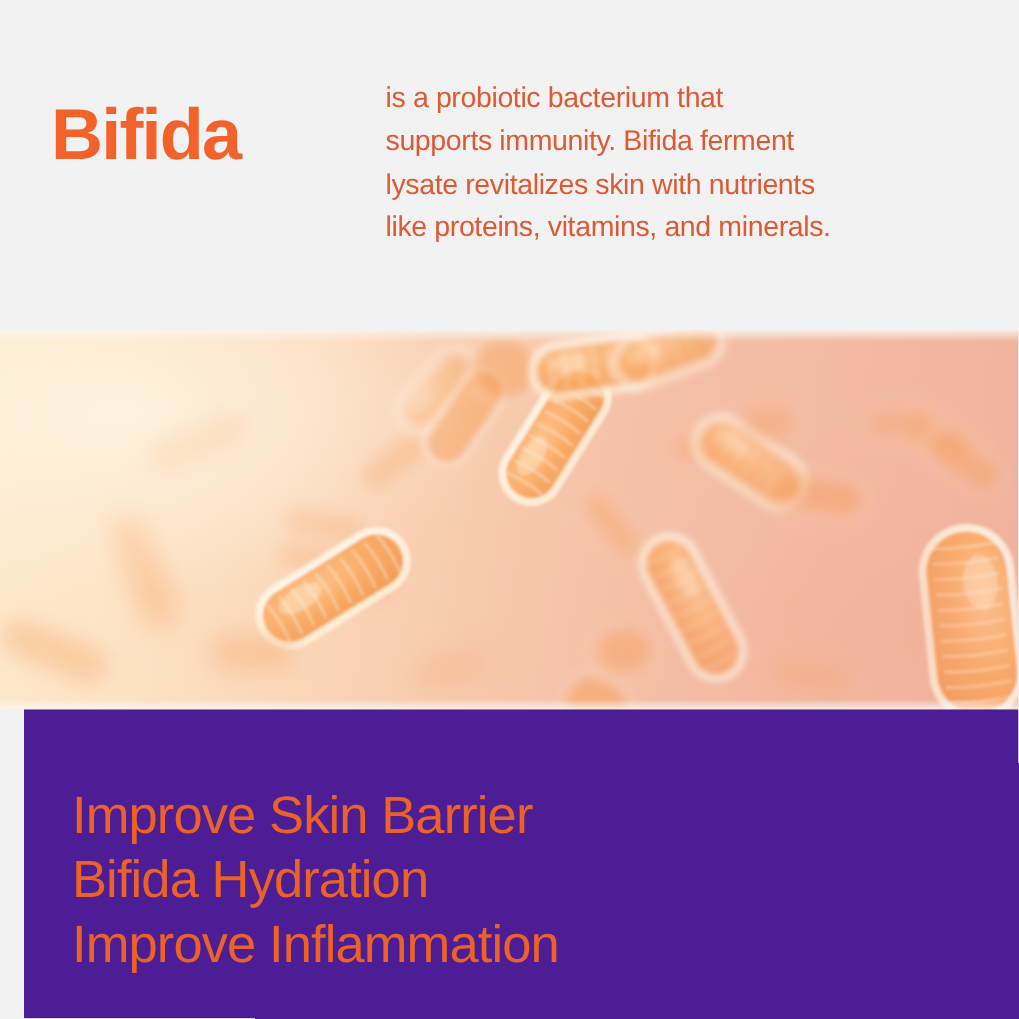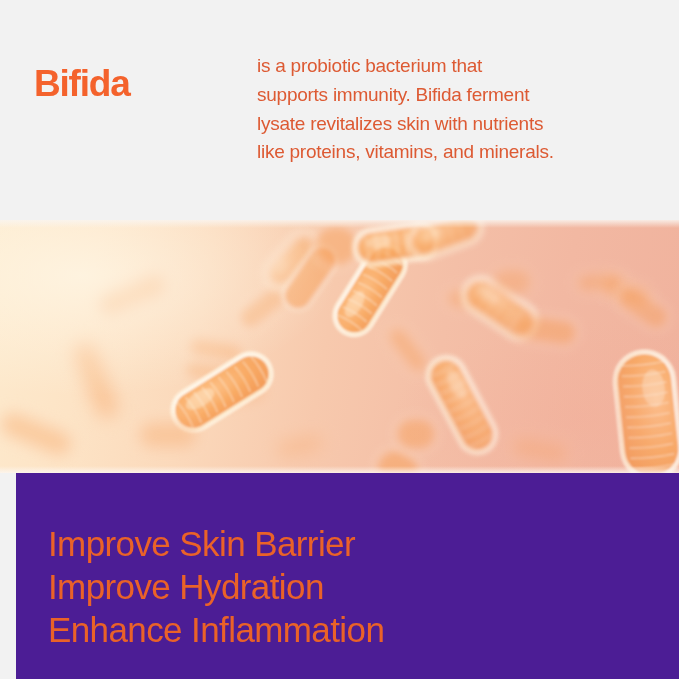--- a/index.html
+++ b/index.html
@@ -27,21 +27,21 @@
     left: 0;
     top: 0;
     width: 679px;
     height: 220px;
     background: #f2f2f2;
   }
   .ingredient-name {
     position: absolute;
     left: 34px;
     top: 30px;
-    font-size: 37px;
+    font-size: 48px;
     line-height: 58px;
     font-weight: 700;
     letter-spacing: -1.2px;
     color: #f4622c;
     white-space: nowrap;
     text-align: right;
   }
   .intro-desc {
     position: absolute;
     left: 257px;
@@ -400,17 +400,17 @@
           </g>
         </g>
     </svg>
     <div class="hero-bloom"></div>
     <div class="hero-topfade"></div>
     <div class="hero-botfade"></div>
   </section>
 
   <section class="benefits">
     <div class="benefit-line l0">Improve Skin Barrier</div>
-    <div class="benefit-line l1">Improve Hydration</div>
-    <div class="benefit-line l2">Enhance Inflammation</div>
+    <div class="benefit-line l1">Bifida Hydration</div>
+    <div class="benefit-line l2">Improve Inflammation</div>
   </section>
 
 </div>
 
 </body></html>

